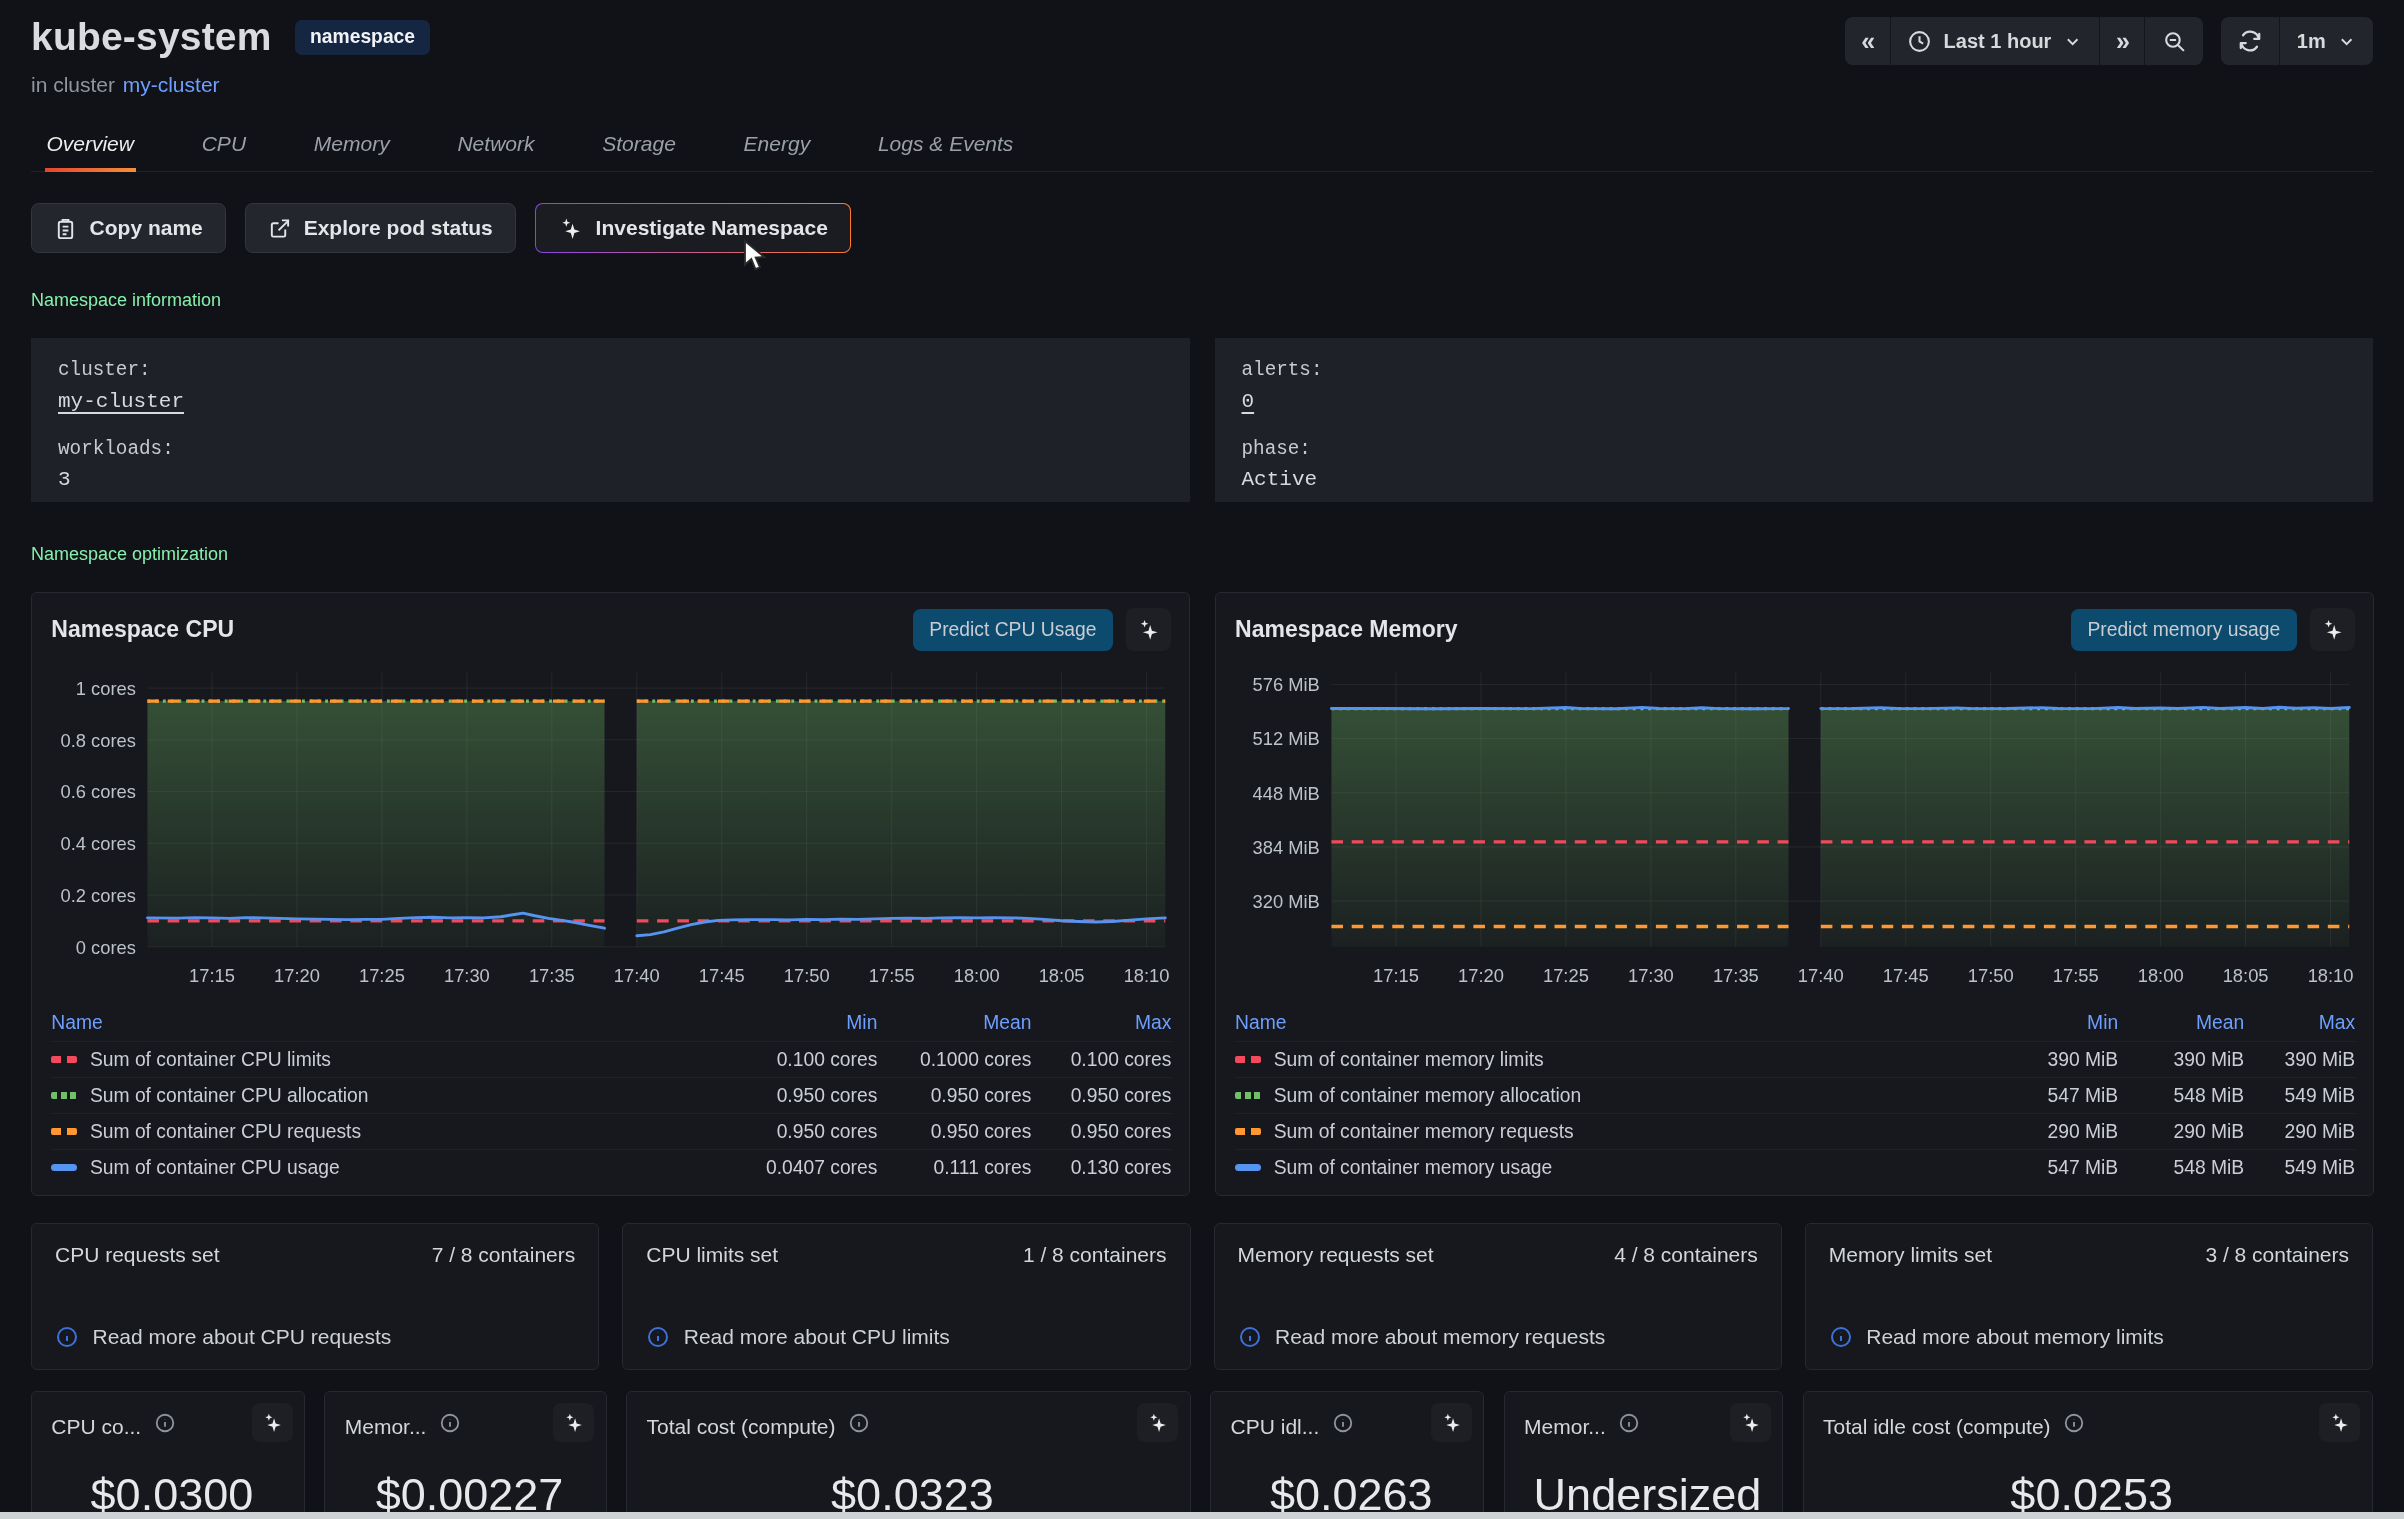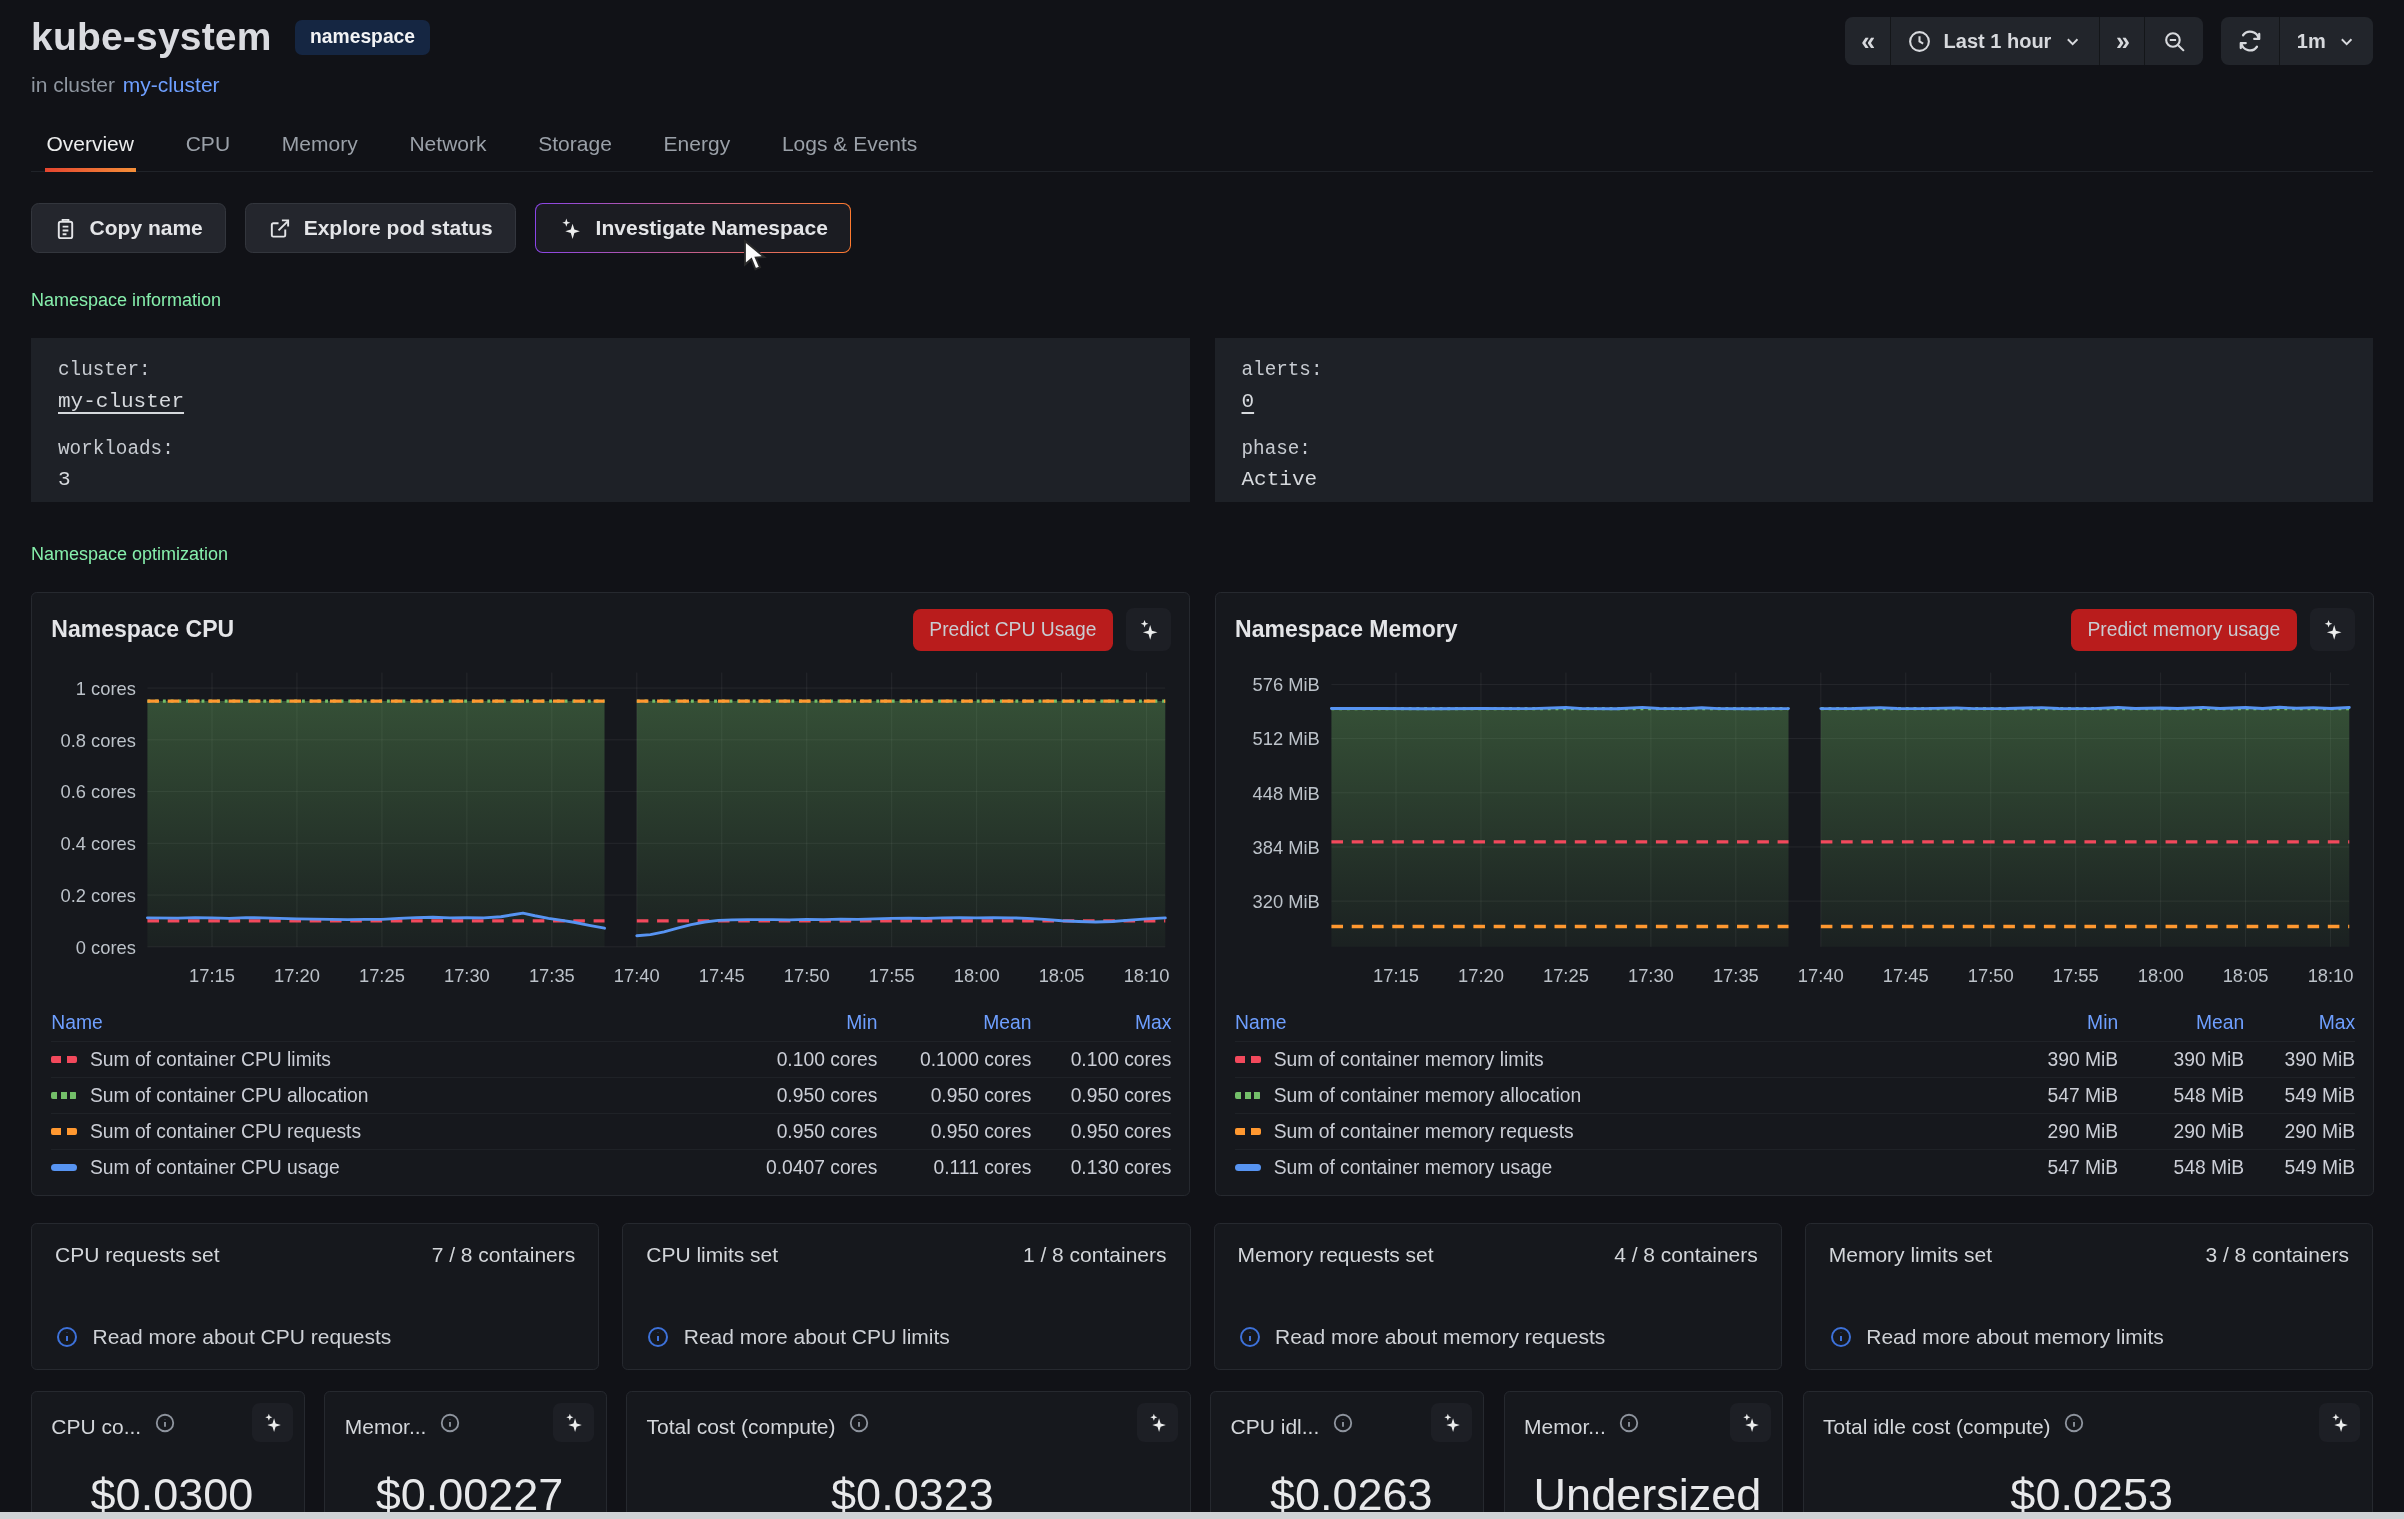--- a/index.html
+++ b/index.html
@@ -19,21 +19,21 @@
 
   .toolbar { display:flex; gap:17.4px; margin-top:1.9px; }
   .tb-group { display:flex; background:#22252b; border-radius:7.7px; overflow:hidden; height:48px; }
   .tb-item { display:flex; align-items:center; gap:11.6px; padding:0 16.4px; color:#d7d9dd;
              font-size:20px; font-weight:700; border-left:1px solid #141619; cursor:default; }
   .tb-item:first-child { border-left:none; }
   .chev-txt { font-size:25px; font-weight:700; color:#d7d9dd; letter-spacing:-1.9px; }
   svg.ic { display:block; }
 
   
-  .tabs { display:flex; gap:48px; margin-top:29px; border-bottom:1px solid #202329; padding-left:13.5px; }
+  .tabs { display:flex; gap:64px; margin-top:29px; border-bottom:1px solid #202329; padding-left:13.5px;font-style:italic; }
   .tab { font-size:21px; color:#9aa0a8; padding:5.8px 1.9px 15.4px; position:relative; cursor:pointer; }
   .tab.active { color:#eceded; }
   .tab.active::after { content:""; position:absolute; left:0; right:0; bottom:-1px; height:3.9px;
                        background:linear-gradient(90deg,#e5452f,#f58f39); }
 
   
   .actions { display:flex; gap:19.3px; margin-top:31px; }
   .btn { display:flex; align-items:center; gap:12.6px; height:50px; padding:0 22px;
          background:#24262d; border:1px solid #33363d; border-radius:7.7px;
          color:#e4e5e8; font-size:21px; font-weight:700; cursor:pointer; }
@@ -54,21 +54,21 @@
   .kv-value { font-size:21px; color:#d6d9dd; margin-top:8.7px; }
   .kv-value.link { text-decoration:underline; text-underline-offset:4.8px; cursor:pointer; }
   .kv-gap { margin-top:25px; }
 
   
   .charts-grid { margin-top:27px; }
   .panel { background:#16181d; border:1px solid #26292f; border-radius:5.8px; }
   .panel-head { display:flex; align-items:center; padding:15.4px 17.4px 7.7px 19.3px; }
   .panel-title { font-size:23px; font-weight:700; color:#e4e5e8; }
   .spacer { flex:1; }
-  .predict-btn { background:#b91c1c; color:#c9ccd1; font-size:19.3px; padding:9.7px 16.4px;
+  .predict-btn { background:#0c4a6e; color:#c9ccd1; font-size:19.3px; padding:9.7px 16.4px;
                  border-radius:7.7px; cursor:pointer; white-space:nowrap; }
   .sparkle-btn { width:45px; height:43px; background:#1d1f25; border-radius:7.7px; margin-left:13.5px;
                  display:flex; align-items:center; justify-content:center; cursor:pointer; }
   .chart-box { padding:0 15.4px; }
 
   
   .legend { padding:1.9px 17.4px 9.7px 19.3px; }
   .lg-head,.lg-row { display:grid; align-items:center; height:36px; font-size:19.3px; }
   .cpu-cols { grid-template-columns:1fr 183px 154px 140px; }
   .mem-cols { grid-template-columns:1fr 169px 126px 111px; }

